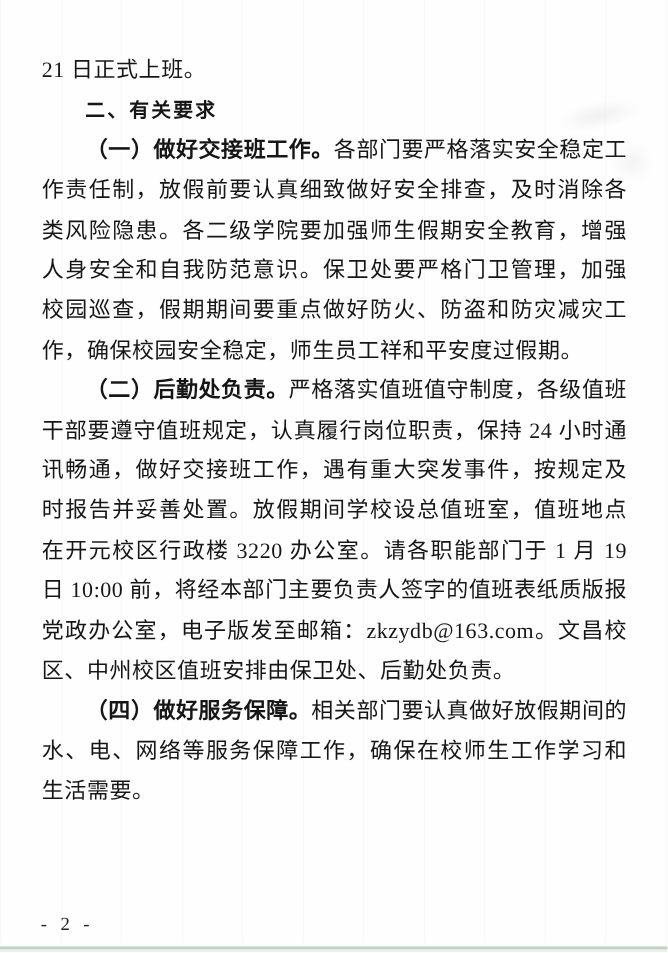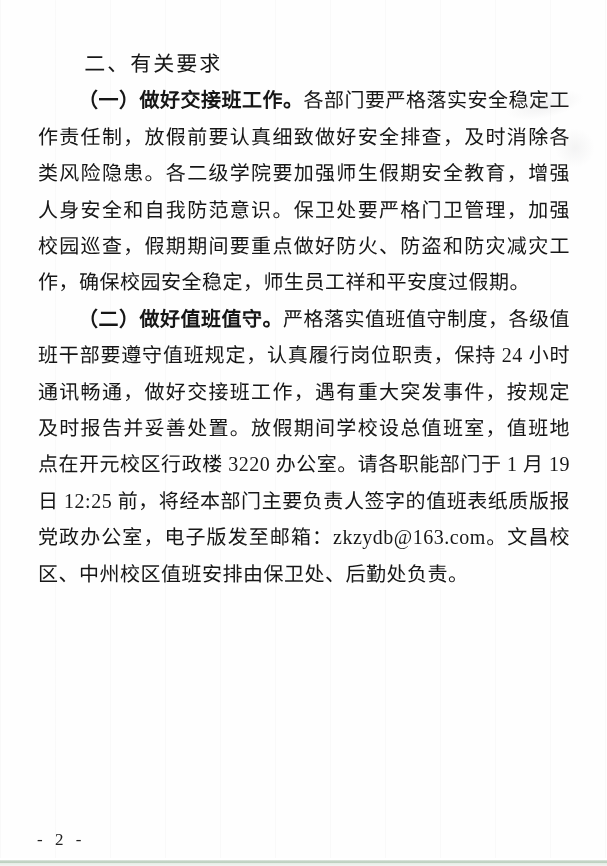--- a/index.html
+++ b/index.html
@@ -29,23 +29,23 @@
     letter-spacing: 0.5px;
   }
   .content p {
     margin: 0;
   }
   .intro-line {
     text-align: left;
   }
   .section-heading {
     margin: 0;
-    font-size: 21px;
+    font-size: 18px;
     line-height: 36.4px;
-    font-weight: 400;
+    font-weight: 700;
     text-indent: 2.2em;
     text-align: left;
     font-family: "Liberation Sans", "DejaVu Sans", sans-serif;
     letter-spacing: 2px;
   }
   .para {
     text-indent: 2em;
   }
   .para-label {
     font-weight: 700;
@@ -83,28 +83,30 @@
     top: 128px; left: 555px; width: 40px; height: 40px;
     background: radial-gradient(ellipse at center, rgba(120,120,125,0.08), rgba(120,120,125,0) 70%);
   }
 </style>
 </head>
 <body>
 
 <div class="page">
   <div class="content">
 
+    <p class="intro-line">21 日正式上班。</p>
 
     <p class="section-heading">二、有关要求</p>
 
     <p class="para"><span class="para-label">（一）做好交接班工作。</span><span>各部门要严格落实安全稳定工作责任制，放假前要认真细致做好安全排查，及时消除各类风险隐患。各二级学院要加强师生假期安全教育，增强人身安全和自我防范意识。保卫处要严格门卫管理，加强校园巡查，假期期间要重点做好防火、防盗和防灾减灾工作，确保校园安全稳定，师生员工祥和平安度过假期。</span></p>
 
-    <p class="para"><span class="para-label">（二）做好值班值守。</span><span>严格落实值班值守制度，各级值班干部要遵守值班规定，认真履行岗位职责，保持 24 小时通讯畅通，做好交接班工作，遇有重大突发事件，按规定及时报告并妥善处置。放假期间学校设总值班室，值班地点在开元校区行政楼 3220 办公室。请各职能部门于 1 月 19 日 12:25 前，将经本部门主要负责人签字的值班表纸质版报党政办公室，电子版发至邮箱：zkzydb@163.com。文昌校区、中州校区值班安排由保卫处、后勤处负责。</span></p>
+    <p class="para"><span class="para-label">（二）后勤处负责。</span><span>严格落实值班值守制度，各级值班干部要遵守值班规定，认真履行岗位职责，保持 24 小时通讯畅通，做好交接班工作，遇有重大突发事件，按规定及时报告并妥善处置。放假期间学校设总值班室，值班地点在开元校区行政楼 3220 办公室。请各职能部门于 1 月 19 日 10:00 前，将经本部门主要负责人签字的值班表纸质版报党政办公室，电子版发至邮箱：zkzydb@163.com。文昌校区、中州校区值班安排由保卫处、后勤处负责。</span></p>
 
 
+    <p class="para"><span class="para-label">（四）做好服务保障。</span><span>相关部门要认真做好放假期间的水、电、网络等服务保障工作，确保在校师生工作学习和生活需要。</span></p>
 
   </div>
 
   <div class="page-number">- 2 -</div>
 
   <div class="scan-smudge smudge-1"></div>
   <div class="scan-smudge smudge-2"></div>
 
   <div class="scan-edge-strip"></div>
 </div>

